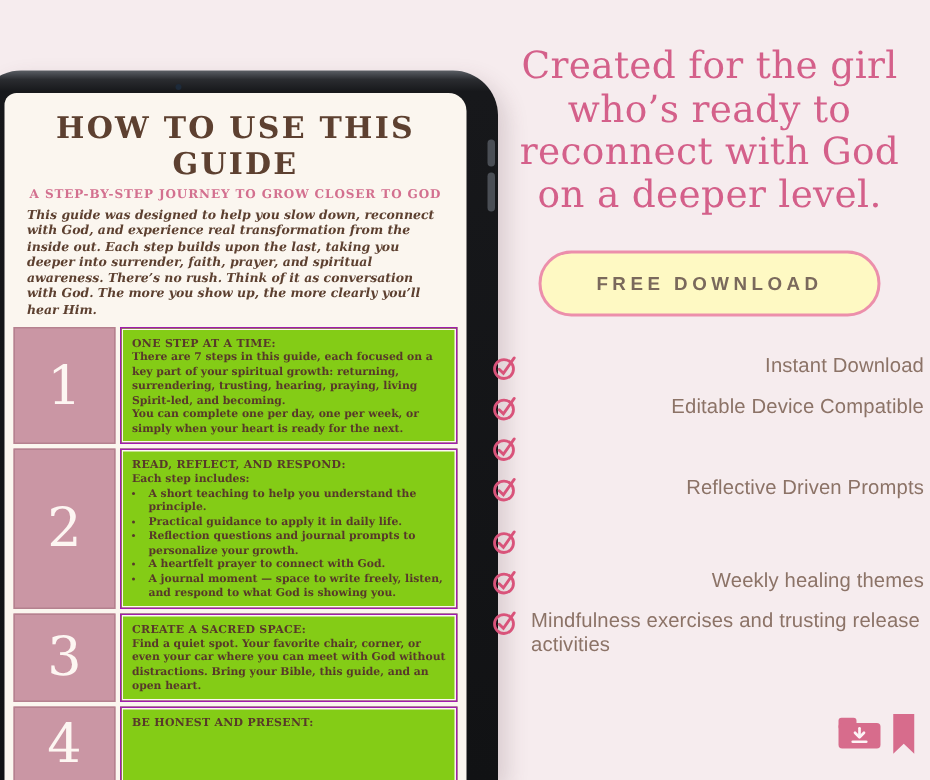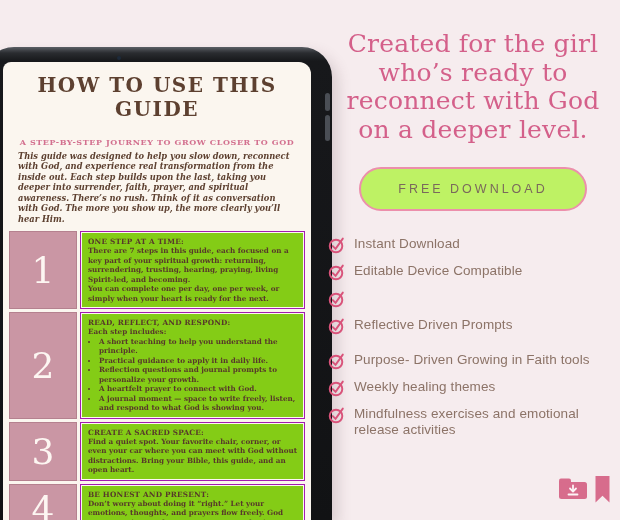--- a/index.html
+++ b/index.html
@@ -22,21 +22,21 @@
   .screen{
     position:absolute;left:19px;top:15px;right:21px;bottom:0;
     background:#fbf6ef;border-radius:8px 12px 0 0;overflow:hidden;
     font-family:"DejaVu Serif",serif;
   }
   .doc-title{
     margin-top:11px;text-align:center;font-size:20px;font-weight:bold;
     letter-spacing:1.5px;color:#5d4030;
   }
   .doc-subtitle{
-    margin-top:16px;text-align:center;font-size:8px;font-weight:bold;
+    margin-top:3px;text-align:center;font-size:8px;font-weight:bold;
     letter-spacing:.6px;color:#d3708f;
   }
   .doc-intro{
     margin:4px 15px 0 15px;
     font-size:8.3px;line-height:1.26;font-style:italic;font-weight:bold;color:#5d4030;
   }
   .steps{margin:7px 6px 0 6px;}
   .step{display:flex;gap:3px;margin-bottom:3px;}
   .step-num{
     flex:none;width:66px;display:flex;align-items:center;justify-content:center;
@@ -61,28 +61,28 @@
   
   .promo{position:absolute;left:326px;top:0;right:0;bottom:0;}
   .headline{
     margin:30px auto 16px auto;width:284px;text-align:center;
     font-family:"DejaVu Serif",serif;font-size:25px;line-height:1.14;
     letter-spacing:.2px;color:#d4608a;
   }
   .cta{
     display:flex;align-items:center;justify-content:center;
     margin:23px auto 0 auto;width:224px;height:40px;
-    border:2px solid #ec8fab;border-radius:22px;background:#bef264;
-    color:#7a695c;font-size:12.5px;font-weight:normal;letter-spacing:3px;
+    border:2px solid #ec8fab;border-radius:22px;background:#fef9c3;
+    color:#7a695c;font-size:12.5px;font-weight:bold;letter-spacing:3px;
     cursor:pointer;
   }
   .features{list-style:none;margin:25px 0 0 0;padding:0 0 0 2px;width:288px;}
   .features li{
     display:flex;align-items:flex-start;gap:8px;margin-bottom:9px;
-    font-size:13.5px;line-height:1.18;color:#8c7367;letter-spacing:.1px;
+    font-size:13.5px;line-height:1.18;color:#8c7367;letter-spacing:.1px;justify-content:space-between;
   }
   .features li .ck{flex:none;width:18px;height:18px;margin-top:0;}
   .features li.group-start{margin-top:17px;}
   .corner-actions{position:absolute;right:10px;top:476px;display:flex;gap:7px;align-items:flex-start;}
   .corner-actions .icon-btn{cursor:pointer;line-height:0;}
 </style>
 </head>
 <body>
 
 <div class="tablet">
@@ -126,21 +126,20 @@
         <div class="step-text">
           <div class="step-heading">CREATE A SACRED SPACE:</div>
           <div class="step-body">Find a quiet spot. Your favorite chair, corner, or even your car where you can meet with God without distractions. Bring your Bible, this guide, and an open heart.</div>
         </div>
       </div>
 
       <div class="step">
         <div class="step-num">4</div>
         <div class="step-text">
           <div class="step-heading">BE HONEST AND PRESENT:</div>
-          <div class="step-body">Don’t worry about doing it “right.” Let your emotions, thoughts, and prayers flow freely. God meets you in your honesty, not your perfection.</div>
         </div>
       </div>
 
     </div>
   </div>
 </div>
 
 <div class="promo">
 
   <div class="headline">Created for the girl who’s ready to reconnect with God on a deeper level.</div>
@@ -174,35 +173,34 @@
             <path d="M4.8 10.1 L7.6 12.9 L14.8 2.6" fill="none" stroke="#d9537a" stroke-width="1.9" stroke-linecap="round"></path>
           </svg></span>
       <span>Reflective Driven Prompts</span>
     </li>
 
     <li class="group-start">
       <span class="ck"><svg width="18" height="18" viewBox="0 0 18 18">
             <circle cx="8" cy="10" r="6.3" fill="none" stroke="#d9537a" stroke-width="1.9"></circle>
             <path d="M4.8 10.1 L7.6 12.9 L14.8 2.6" fill="none" stroke="#d9537a" stroke-width="1.9" stroke-linecap="round"></path>
           </svg></span>
-      <span>Purpose- Driven Growing in Faith tools</span>
     </li>
     <li>
       <span class="ck"><svg width="18" height="18" viewBox="0 0 18 18">
             <circle cx="8" cy="10" r="6.3" fill="none" stroke="#d9537a" stroke-width="1.9"></circle>
             <path d="M4.8 10.1 L7.6 12.9 L14.8 2.6" fill="none" stroke="#d9537a" stroke-width="1.9" stroke-linecap="round"></path>
           </svg></span>
       <span>Weekly healing themes</span>
     </li>
     <li>
       <span class="ck"><svg width="18" height="18" viewBox="0 0 18 18">
             <circle cx="8" cy="10" r="6.3" fill="none" stroke="#d9537a" stroke-width="1.9"></circle>
             <path d="M4.8 10.1 L7.6 12.9 L14.8 2.6" fill="none" stroke="#d9537a" stroke-width="1.9" stroke-linecap="round"></path>
           </svg></span>
-      <span>Mindfulness exercises and emotional release activities</span>
+      <span>Mindfulness exercises and trusting release activities</span>
     </li>
   </ul>
 
   <div class="corner-actions">
     <span class="icon-btn">
       <svg width="30" height="25" viewBox="0 0 30 25">
         <rect x="1" y="2.5" width="12" height="8" rx="2" fill="#d76c8c"></rect>
         <rect x="1" y="6" width="28" height="17" rx="2.5" fill="#d76c8c"></rect>
         <path d="M15 9.5 V15" stroke="#fdf4f6" stroke-width="1.8" fill="none" stroke-linecap="round"></path>
         <path d="M12 12.5 L15 15.6 L18 12.5" stroke="#fdf4f6" stroke-width="1.8" fill="none" stroke-linecap="round" stroke-linejoin="round"></path>

